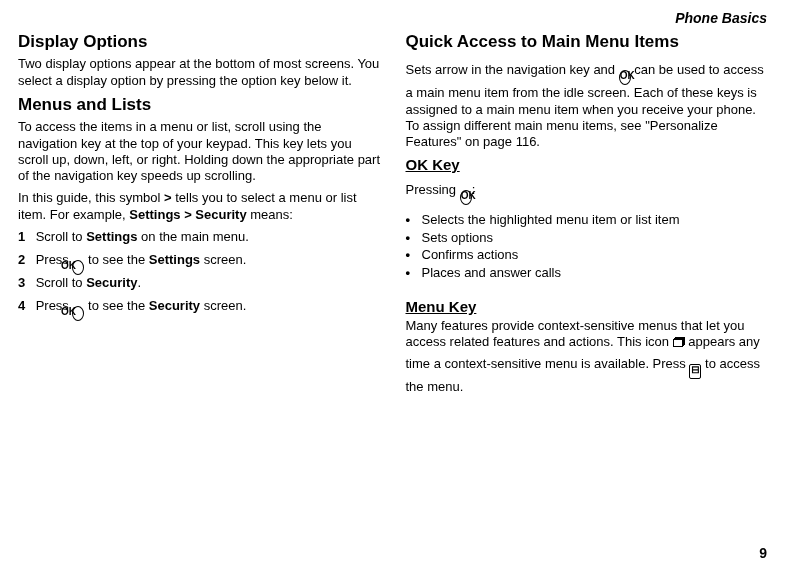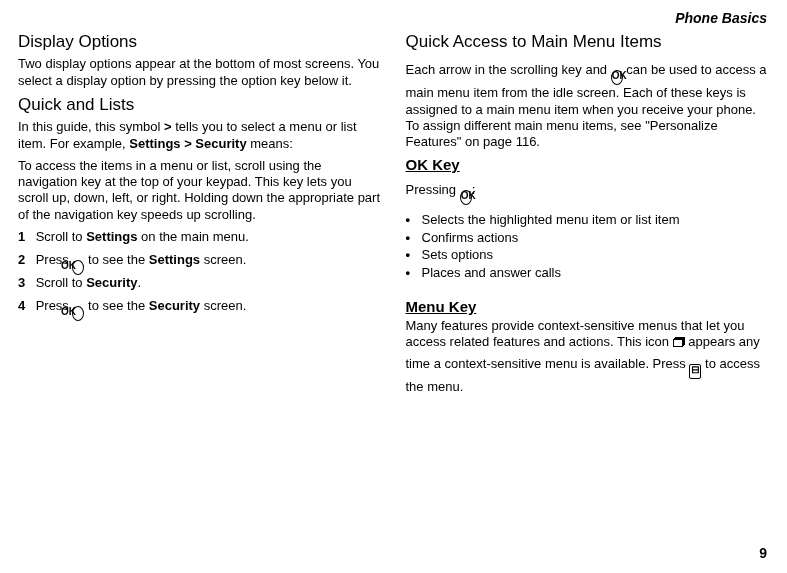--- a/index.html
+++ b/index.html
@@ -23,21 +23,21 @@
   .columns {
     display: flex;
     gap: 24px;
   }
   .col {
     flex: 1;
     min-width: 0;
   }
   h2 {
     font-size: 17px;
-    font-weight: normal;
+    font-weight: bold;
     margin-top: 6px;
     margin-bottom: 4px;
     line-height: 1.2;
   }
   h3 {
     font-size: 15px;
     font-weight: bold;
     margin-top: 6px;
     margin-bottom: 2px;
     line-height: 1.2;
@@ -127,48 +127,48 @@
 <body>
 
 <div class="header-title">Phone Basics</div>
 
 <div class="columns">
 
   <div class="col">
     <h2>Display Options</h2>
     <p>Two display options appear at the bottom of most screens. You select a display option by pressing the option key below it.</p>
 
-    <h2>Quick and Lists</h2>
+    <h2>Menus and Lists</h2>
+    <p>To access the items in a menu or list, scroll using the navigation key at the top of your keypad. This key lets you scroll up, down, left, or right. Holding down the appropriate part of the navigation key speeds up scrolling.</p>
     <p>
       <span>In this guide, this symbol </span><b>&gt;</b><span> tells you to select a menu or list item. For example, </span><b>Settings &gt; Security</b><span> means:</span>
     </p>
-    <p>To access the items in a menu or list, scroll using the navigation key at the top of your keypad. This key lets you scroll up, down, left, or right. Holding down the appropriate part of the navigation key speeds up scrolling.</p>
 
     <ol>
       <li><span class="num">1</span> <span>Scroll to </span><b>Settings</b><span> on the main menu.</span></li>
       <li><span class="num">2</span> <span>Press </span><span class="glyph">OK</span><span> to see the </span><b>Settings</b><span> screen.</span></li>
       <li><span class="num">3</span> <span>Scroll to </span><b>Security</b><span>.</span></li>
       <li><span class="num">4</span> <span>Press </span><span class="glyph">OK</span><span> to see the </span><b>Security</b><span> screen.</span></li>
     </ol>
   </div>
 
   <div class="col">
     <h2>Quick Access to Main Menu Items</h2>
     <p>
-      <span>Each arrow in the scrolling key and </span><span class="glyph">OK</span><span> can be used to access a main menu item from the idle screen. Each of these keys is assigned to a main menu item when you receive your phone. To assign different main menu items, see "Personalize Features" on page 116.</span>
+      <span>Sets arrow in the navigation key and </span><span class="glyph">OK</span><span> can be used to access a main menu item from the idle screen. Each of these keys is assigned to a main menu item when you receive your phone. To assign different main menu items, see "Personalize Features" on page 116.</span>
     </p>
 
     <h3>OK Key</h3>
     <p>
       <span>Pressing </span><span class="glyph">OK</span><span>:</span>
     </p>
     <ul>
       <li>Selects the highlighted menu item or list item</li>
+      <li>Sets options</li>
       <li>Confirms actions</li>
-      <li>Sets options</li>
       <li>Places and answer calls</li>
     </ul>
 
     <h3>Menu Key</h3>
     <p>
       <span>Many features provide context-sensitive menus that let you access related features and actions. This icon </span><span class="glyph-stack"><span></span><span></span><span></span></span><span> appears any time a context-sensitive menu is available. Press </span><span class="glyph glyph-square">⊟</span><span> to access the menu.</span>
     </p>
   </div>
 
 </div>

